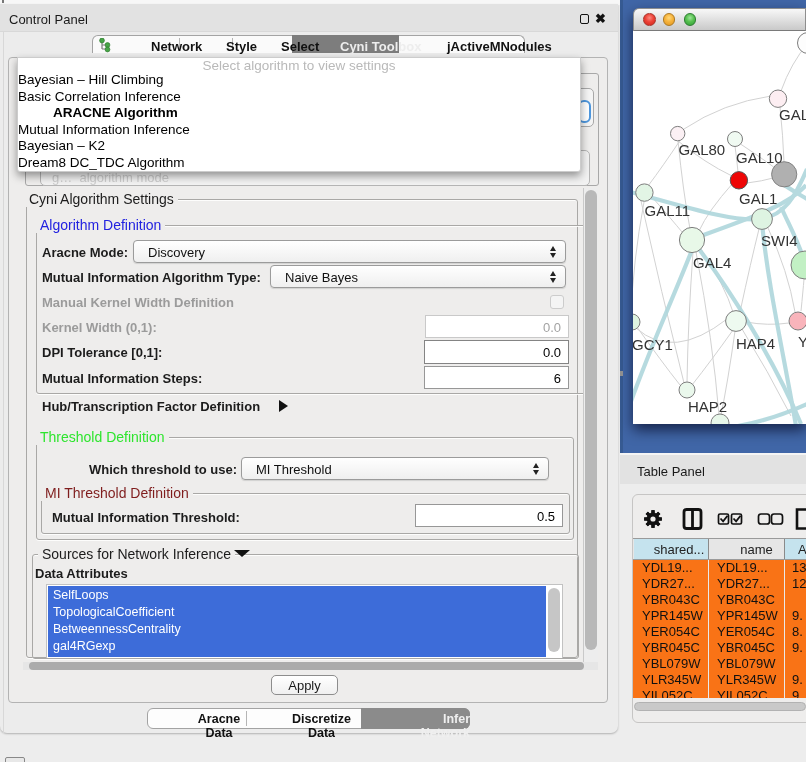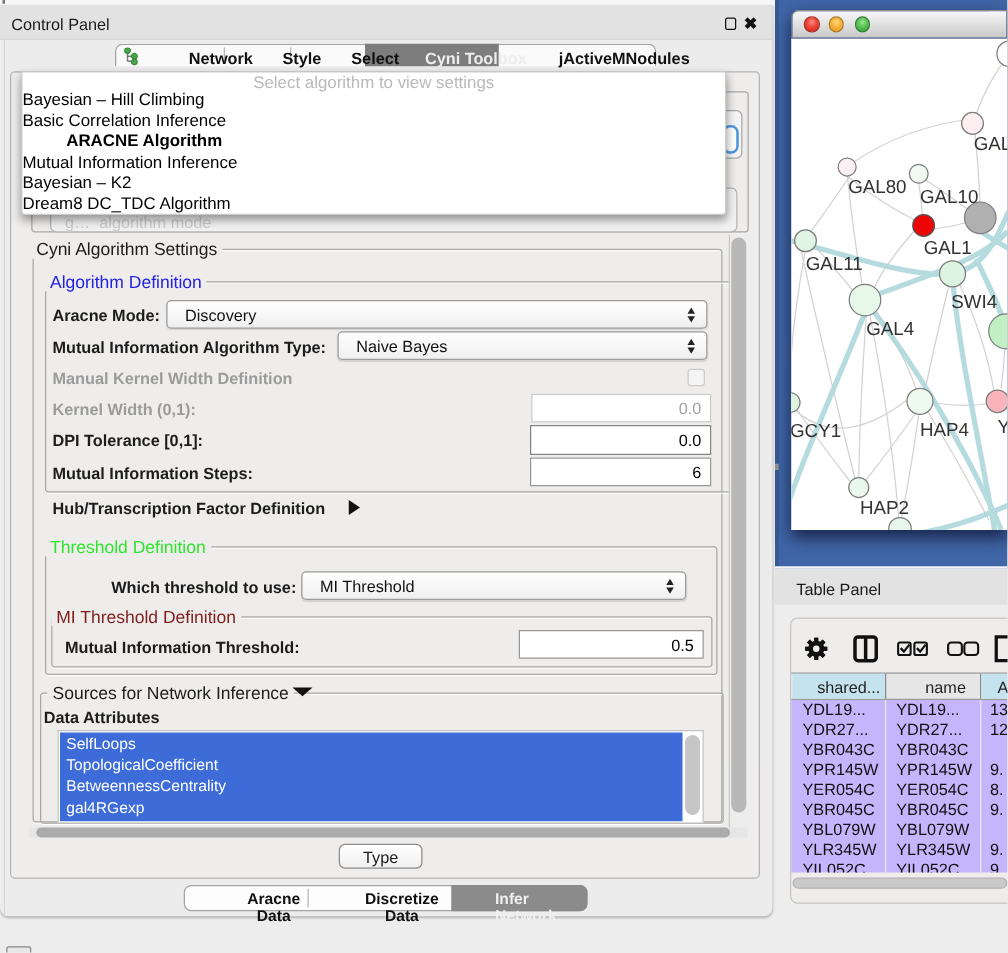--- a/index.html
+++ b/index.html
@@ -127,28 +127,28 @@
   <div style="position:absolute;left:6px;top:2px;font-size:12.5px;color:#fff;line-height:17px;">SelfLoops<br>TopologicalCoefficient<br>BetweennessCentrality<br>gal4RGexp</div>
   <div style="position:absolute;right:2px;top:3px;width:12px;height:64px;background:#c6c6c6;border-radius:6px;"></div>
 </div>
 
 <div class="abs" style="left:583px;top:188px;width:15px;height:482px;background:#ededed;border-left:1px solid #c9c9c9;"></div>
 <div class="abs" style="left:584.5px;top:190px;width:12px;height:460px;background:#b8b8b8;border-radius:6px;"></div>
 <div class="abs" style="left:23px;top:662px;width:575px;height:8px;background:#e6e6e6;"></div>
 <div class="abs" style="left:29px;top:662px;width:555px;height:8px;background:#ababab;border-radius:4px;"></div>
 
 <div class="abs" style="left:271px;top:675px;width:67px;height:20px;background:linear-gradient(#ffffff,#f0f0f0);border:1px solid #8d8d8d;border-radius:5px;"></div>
-<div class="abs" style="left:271px;top:678px;width:67px;text-align:center;font-size:13px;color:#1a1a1a;">Type</div>
+<div class="abs" style="left:271px;top:678px;width:67px;text-align:center;font-size:13px;color:#1a1a1a;">Apply</div>
 
 <div class="abs" style="left:147px;top:708px;width:323px;height:21px;background:#fdfdfd;border:1px solid #a3a3a3;border-radius:6px;"></div>
 <div class="abs" style="left:246px;top:711px;width:1px;height:15px;background:#b5b5b5;"></div>
 <div class="abs" style="left:361px;top:708px;width:109px;height:21px;background:#8b8b8b;border-radius:0 6px 6px 0;"></div>
 <div class="abs bold" style="left:152px;top:712px;width:99px;text-align:center;font-size:12.5px;color:#111;">Aracne Data</div>
 <div class="abs bold" style="left:247px;top:712px;width:114px;text-align:center;font-size:12.5px;color:#111;">Discretize Data</div>
-<div class="abs bold" style="left:361px;top:712px;width:109px;text-align:left;font-size:12.5px;color:#efefef;">Infer Network</div>
+<div class="abs bold" style="left:361px;top:712px;width:109px;text-align:right;font-size:12.5px;color:#efefef;">Infer Network</div>
 
 <div class="abs" style="left:5px;top:757px;width:20px;height:10px;background:#e8e8e8;border:1.5px solid #888;border-radius:2px;"></div>
 
 <div class="abs" style="left:17px;top:57px;width:564px;height:115px;background:#fff;border:1px solid #cccccc;border-radius:0 0 3px 3px;box-shadow:0 4px 8px rgba(0,0,0,0.4);"></div>
 <div class="abs" style="left:17px;top:58px;width:564px;text-align:center;font-size:13.5px;color:#b9b9b9;">Select algorithm to view settings</div>
 <div class="abs" style="left:18px;top:72px;font-size:13.5px;color:#000;line-height:16.6px;">
 Bayesian – Hill Climbing<br>
 Basic Correlation Inference<br>
 <span class="bold">ARACNE Algorithm</span><br>
 Mutual Information Inference<br>
@@ -273,20 +273,20 @@
 
 <div class="abs" style="left:633px;top:538px;width:173px;height:22px;border-top:1px solid #9a9a9a;border-bottom:1px solid #9a9a9a;background:#e6e6e6;"></div>
 <div class="abs" style="left:634px;top:539px;width:74px;height:20px;background:#c5e3ee;"></div>
 <div class="abs" style="left:708px;top:539px;width:1px;height:20px;background:#8a8a8a;"></div>
 <div class="abs" style="left:784px;top:539px;width:1px;height:20px;background:#8a8a8a;"></div>
 <div class="abs" style="left:785px;top:539px;width:21px;height:20px;background:#c5e3ee;"></div>
 <div class="abs" style="left:648px;top:542px;width:62px;text-align:center;font-size:13px;color:#222;">shared...</div>
 <div class="abs" style="left:719px;top:542px;width:75px;text-align:center;font-size:13px;color:#222;">name</div>
 <div class="abs" style="left:798px;top:542px;font-size:13px;color:#222;">A</div>
 
-<div class="abs" style="left:633px;top:560px;width:173px;height:138px;background:#c4b5fd;overflow:hidden;">
+<div class="abs" style="left:633px;top:560px;width:173px;height:138px;background:#f97316;overflow:hidden;">
     <div style="position:absolute;left:75px;top:0;width:1px;height:138px;background:#e9e9e9;"></div>
     <div style="position:absolute;left:151px;top:0;width:1px;height:138px;background:#e9e9e9;"></div>
   <div style="position:absolute;left:9px;top:0;font-size:13px;line-height:16px;color:#111;">YDL19...<br>YDR27...<br>YBR043C<br>YPR145W<br>YER054C<br>YBR045C<br>YBL079W<br>YLR345W<br>YIL052C</div>
   <div style="position:absolute;left:84px;top:0;font-size:13px;line-height:16px;color:#111;">YDL19...<br>YDR27...<br>YBR043C<br>YPR145W<br>YER054C<br>YBR045C<br>YBL079W<br>YLR345W<br>YIL052C</div>
   <div style="position:absolute;left:159px;top:0;font-size:13px;line-height:16px;color:#111;">13<br>12<br>&nbsp;<br>9.<br>8.<br>9.<br>&nbsp;<br>9.<br>9</div>
 </div>
 <div class="abs" style="left:634px;top:702px;width:172px;height:9px;background:#c9c9c9;border:1px solid #b2b2b2;border-radius:5px;"></div>
 
 </body></html>

